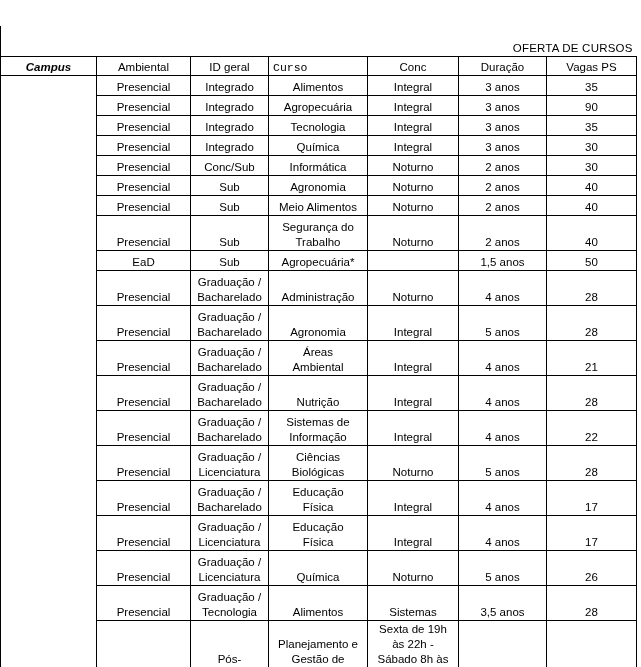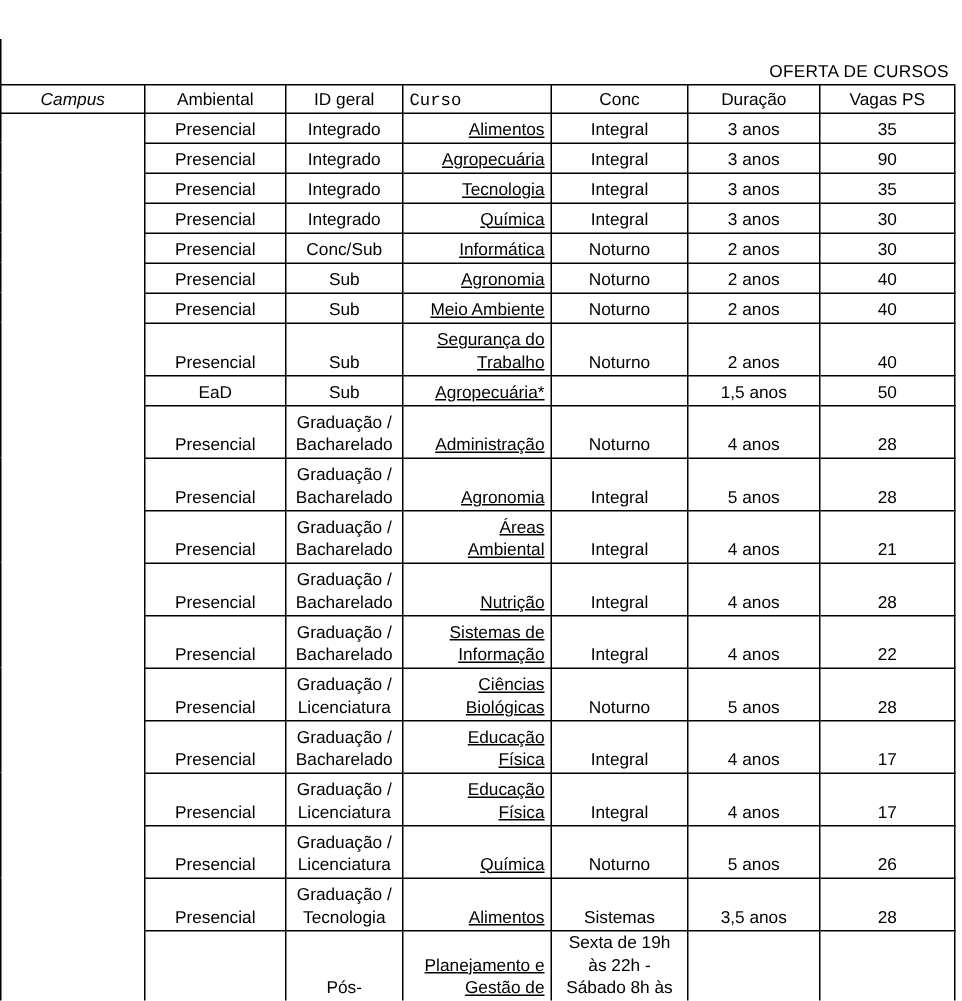--- a/index.html
+++ b/index.html
@@ -53,29 +53,29 @@
   
   .hdr {
     font-weight: bold;
     text-align: center;
     height: 19px;
     vertical-align: middle;
     font-size: 11.5px;
   }
   .hdr.campus {
     font-style: italic;
-    font-weight: normal;
+    font-weight: bold;
   }
   .hdr.left {
     text-align: left;
     font-family: Liberation Mono, monospace;
   }
   
   .c-center { text-align: center; }
-  .c-left   { text-align: right; text-decoration: underline; }
+  .c-left   { text-align: center; }
   .v-top    { vertical-align: top; }
   .v-bot    { vertical-align: bottom; }
   .campus-cell {
     text-align: center;
     vertical-align: middle;
   }
   .r1 { height: 20px; }
   .r2 { height: 35px; }
   .r-last { height: 77px; }
   .nowrap-lines { white-space: pre-line; }
@@ -152,21 +152,21 @@
           <td class="c-center v-bot nowrap-lines">Presencial</td>
           <td class="c-center v-bot nowrap-lines">Sub</td>
           <td class="c-left v-bot nowrap-lines">Agronomia</td>
           <td class="c-center v-bot nowrap-lines">Noturno</td>
           <td class="c-center v-bot nowrap-lines">2 anos</td>
           <td class="c-center v-bot nowrap-lines">40</td>
         </tr>
         <tr class="r1">
           <td class="c-center v-bot nowrap-lines">Presencial</td>
           <td class="c-center v-bot nowrap-lines">Sub</td>
-          <td class="c-left v-bot nowrap-lines">Meio Ambiente</td>
+          <td class="c-left v-bot nowrap-lines">Meio Alimentos</td>
           <td class="c-center v-bot nowrap-lines">Noturno</td>
           <td class="c-center v-bot nowrap-lines">2 anos</td>
           <td class="c-center v-bot nowrap-lines">40</td>
         </tr>
         <tr class="r2">
           <td class="c-center v-bot nowrap-lines">Presencial</td>
           <td class="c-center v-bot nowrap-lines">Sub</td>
           <td class="c-left v-top nowrap-lines">Segurança do
 Trabalho</td>
           <td class="c-center v-bot nowrap-lines">Noturno</td>

